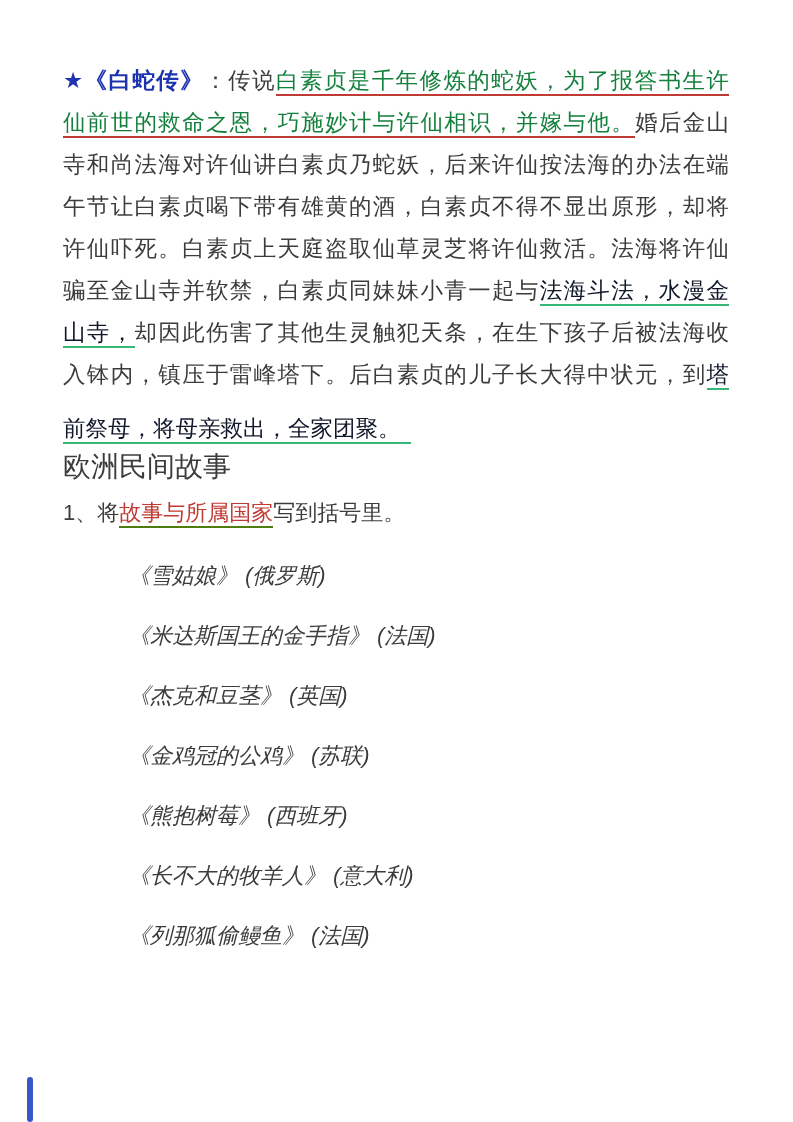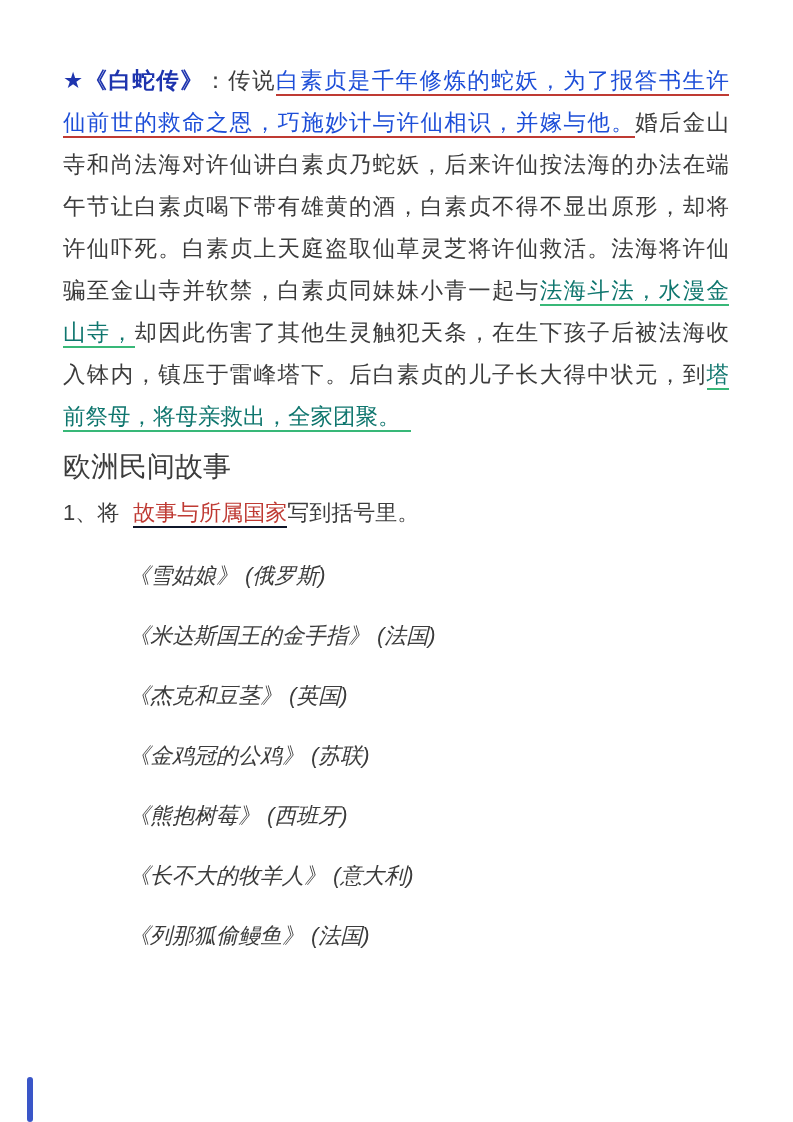--- a/index.html
+++ b/index.html
@@ -28,33 +28,34 @@
   .pline {
     height: 42px;
     line-height: 42px;
     text-align: justify;
     text-align-last: justify;
     white-space: nowrap;
   }
   .pline.last {
     text-align: left;
     text-align-last: left;
+    margin-top: 12px;
   }
   .seg-blue {
     color: #1e34ae;
     font-weight: bold;
     margin-top: 24px;
   }
   .seg-red {
-    color: #1d4ed8;
+    color: #15803d;
     border-bottom: 2px solid #bf3a33;
     padding-bottom: 1px;
   }
   .seg-green {
-    color: #0f766e;
+    color: #0f172a;
     border-bottom: 2px solid #38b878;
     padding-bottom: 1px;
     font-family: Liberation Serif, serif;
   }
   .seg-green.tail {
     padding-right: 10px;
   }
   
   .heading {
     position: absolute;
@@ -68,23 +69,22 @@
   .question {
     position: absolute;
     top: 496px;
     left: 63px;
     font-size: 22px;
     line-height: 34px;
     color: #3c3c3c;
   }
   .q-red {
     color: #bf3a33;
-    border-bottom: 2px solid #0f172a;
+    border-bottom: 2px solid #4d7c0f;
     padding-bottom: 1px;
-    margin-left: 14px;
   }
   
   .stories {
     position: absolute;
     top: 546px;
     left: 128px;
     font-size: 22px;
     color: #3c3c3c;
     font-style: italic;
   }

